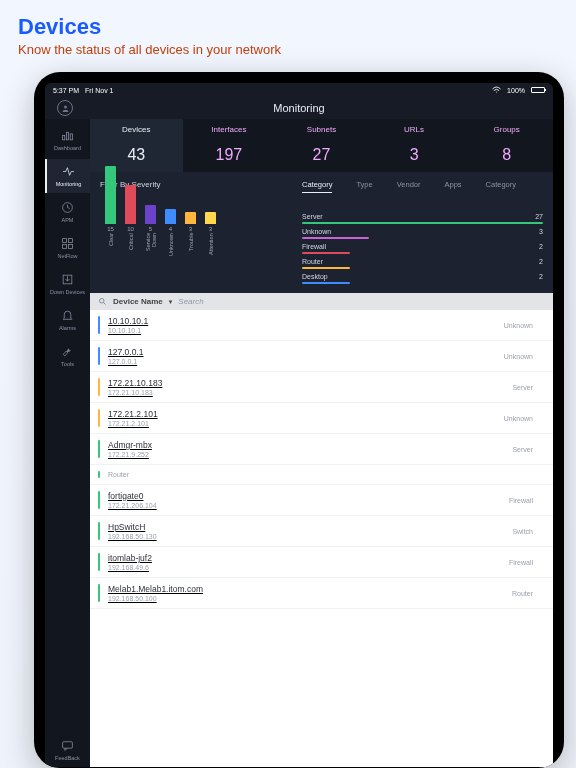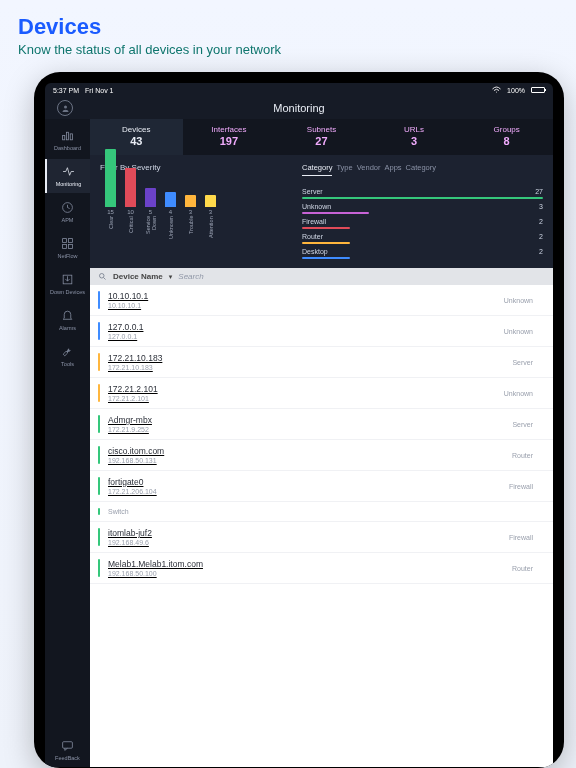--- a/index.html
+++ b/index.html
@@ -1,18 +1,18 @@
 <!DOCTYPE html>
 <html><head>
 <meta charset="utf-8">
 <style>
   * { box-sizing: border-box; margin: 0; padding: 0; font-family: -apple-system, "Helvetica Neue", Arial, sans-serif; }
   body { background: linear-gradient(180deg, #f2f6ff 0%, #eef2fa 100%); width: 576px; height: 768px; overflow: hidden; }
   .page-title { font-size: 22px; font-weight: 700; color: #1a5bff; padding: 14px 18px 2px; }
-  .page-sub   { font-size: 13px; color: #0f766e; padding: 0 18px 10px; }
+  .page-sub   { font-size: 13px; color: #c2410c; padding: 0 18px 10px; }
 
   .tablet { position: absolute; left: 34px; top: 72px; width: 530px; height: 696px; background:#000; border-radius: 26px; padding: 11px 11px 0 11px; box-shadow: 0 8px 30px rgba(0,0,0,.25); overflow:hidden; }
   .screen { width: 508px; height: 684px; background:#161b26; border-radius: 6px 6px 0 0; overflow:hidden; display:flex; flex-direction:column; }
 
   .statusbar { height:14px; display:flex; justify-content:space-between; align-items:center; font-size:7px; color:#fff; padding:0 8px; }
   .statusbar .left, .statusbar .right { display:flex; gap:6px; align-items:center; }
   .battery { width:14px; height:6px; border:1px solid #fff; border-radius:1px; position:relative; }
   .battery::after { content:""; position:absolute; right:-2px; top:1px; width:1px; height:2px; background:#fff; }
   .battery-fill { background:#fff; height:100%; }
 
@@ -27,33 +27,33 @@
   .sb-item svg { width:13px; height:13px; stroke:#8a92a6; fill:none; stroke-width:1.4; }
   .sb-item.active svg { stroke:#e9edf5; }
   .sb-spacer { flex:1; }
 
   .main { flex:1; display:flex; flex-direction:column; overflow:hidden; }
 
   .tabs { display:flex; background:#12161f; }
   .tab { flex:1; text-align:center; padding:6px 2px 8px; color:#f0abfc; cursor:pointer; }
   .tab.active { background:#1f2735; color:#e9edf5; }
   .tab-label { font-size:8px; }
-  .tab-count { font-size:11px; font-weight:700; margin-top:1px; }
+  .tab-count { font-size:16px; font-weight:400; margin-top:12px; }
 
   .mid { display:flex; background:#1c2230; padding:8px 10px 6px; gap:12px; }
   .sev { flex:0 0 190px; }
   .sev-title { font-size:8px; color:#cfd6e4; margin-bottom:4px; }
   .bars { display:flex; align-items:flex-end; height:70px; gap:7px; padding-left:4px; }
   .bar-wrap { display:flex; flex-direction:column; align-items:center; width:13px; }
   .bar { width:11px; border-radius:1px 1px 0 0; }
   .bar-num { font-size:6px; color:#9aa2b3; margin-top:2px; }
   .bar-lbl { font-size:5.5px; color:#9aa2b3; writing-mode:vertical-rl; transform:rotate(180deg); height:30px; margin-top:1px; text-align:right; }
 
   .cats { flex:1; }
-  .cat-tabs { display:flex; gap:4px; font-size:7.5px; color:#8a92a6; margin-bottom:12px; }
+  .cat-tabs { display:flex; gap:24px; font-size:7.5px; color:#8a92a6; margin-bottom:20px; }
   .cat-tabs span { cursor:pointer; padding-bottom:3px; }
   .cat-tabs span.active { color:#e9edf5; border-bottom:1px solid #e9edf5; }
   .cat-row { display:flex; justify-content:space-between; align-items:center; font-size:7px; color:#cfd6e4; margin:4px 0 2px; }
   .cat-bar { height:2px; border-radius:1px; margin-bottom:3px; }
 
   .list-area { flex:1; background:#eef0f3; display:flex; flex-direction:column; overflow:hidden; }
   .search { display:flex; align-items:center; background:#e2e4e8; padding:4px 8px; font-size:8px; color:#6a7182; gap:6px; }
   .search svg { width:9px; height:9px; stroke:#6a7182; fill:none; stroke-width:2; }
   .search .dn { color:#444; font-weight:700; }
   .search .chev { font-size:7px; color:#444; }
@@ -320,36 +320,36 @@
               <div class="row">
                 <div class="stripe" style="background:#35c77b"></div>
     <div class="row-main">
       <div class="row-name">Admgr-mbx</div>
       <div class="row-ip">172.21.9.252</div>
     </div>
     <div class="row-type">Server</div>
               </div>
               <div class="row">
                 <div class="stripe" style="background:#35c77b"></div>
-    <div class="row-main">
-      <div class="row-name">cisco.itom.com</div>
-      <div class="row-ip">192.168.50.131</div>
-    </div>
     <div class="row-type">Router</div>
               </div>
               <div class="row">
                 <div class="stripe" style="background:#35c77b"></div>
     <div class="row-main">
       <div class="row-name">fortigate0</div>
       <div class="row-ip">172.21.206.104</div>
     </div>
     <div class="row-type">Firewall</div>
               </div>
               <div class="row">
                 <div class="stripe" style="background:#35c77b"></div>
+    <div class="row-main">
+      <div class="row-name">HpSwitcH</div>
+      <div class="row-ip">192.168.50.130</div>
+    </div>
     <div class="row-type">Switch</div>
               </div>
               <div class="row">
                 <div class="stripe" style="background:#35c77b"></div>
     <div class="row-main">
       <div class="row-name">itomlab-juf2</div>
       <div class="row-ip">192.168.49.6</div>
     </div>
     <div class="row-type">Firewall</div>
               </div>

